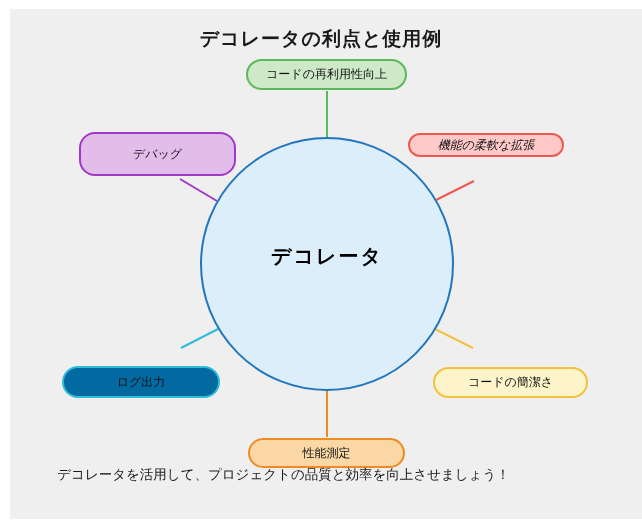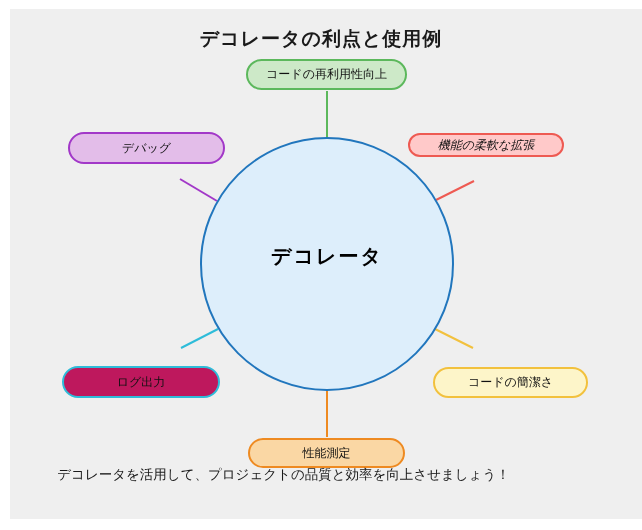--- a/index.html
+++ b/index.html
@@ -36,21 +36,21 @@
     transform: translateY(-8px);
   }
   .node {
     position: absolute;
     border: 2px solid; border-radius: 16px;
     box-sizing: border-box;
     display: flex; align-items: center; justify-content: center;
     font-size: 12px; color: #111;
   }
   .node-reusability  { left: 246px; top: 59px;  width: 161px; height: 31px; }
-  .node-debug        { left: 68px;  top: 132px; width: 157px; height: 32px; }
+  .node-debug        { left: 79px;  top: 132px; width: 157px; height: 44px; }
   .node-extension    { left: 408px; top: 133px; width: 156px; height: 24px; font-style: italic; }
   .node-logging      { left: 62px;  top: 366px; width: 158px; height: 32px; }
   .node-conciseness  { left: 433px; top: 367px; width: 155px; height: 31px; text-align: center; }
   .node-performance  { left: 248px; top: 438px; width: 157px; height: 30px; text-align: right; }
   .diagram-footer {
     position: absolute; left: 0; top: 466px; width: 567px;
     text-align: center;
     font-size: 13.5px; color: #1a1a1a;
   }
 </style>
@@ -81,21 +81,21 @@
   </div>
 
   <div class="node node-debug" style="background-color: rgb(227, 189, 233); border-color: rgb(162, 56, 200);">
     <span>デバッグ</span>
   </div>
 
   <div class="node node-extension" style="background-color: rgb(255, 201, 201); border-color: rgb(238, 90, 82);">
     <span>機能の柔軟な拡張</span>
   </div>
 
-  <div class="node node-logging" style="background-color: #be185d; border-color: rgb(46, 188, 217);">
+  <div class="node node-logging" style="background-color: #0369a1; border-color: rgb(46, 188, 217);">
     <span>ログ出力</span>
   </div>
 
   <div class="node node-conciseness" style="background-color: rgb(253, 245, 201); border-color: rgb(242, 193, 61);">
     <span>コードの簡潔さ</span>
   </div>
 
   <div class="node node-performance" style="background-color: rgb(250, 215, 164); border-color: rgb(238, 138, 33);">
     <span>性能測定</span>
   </div>

